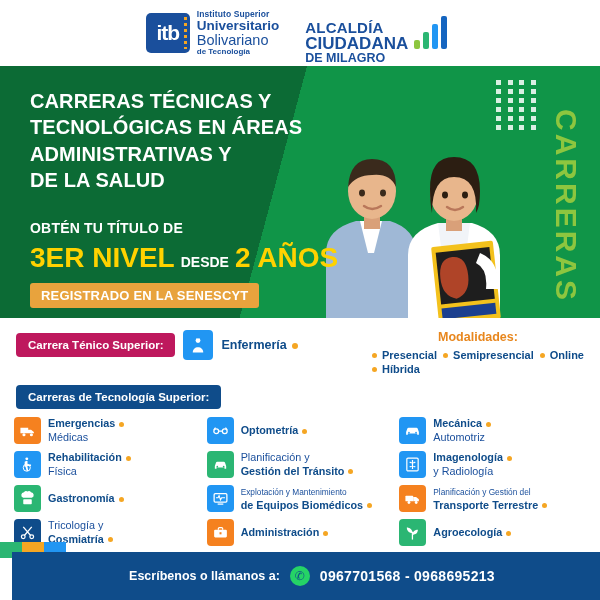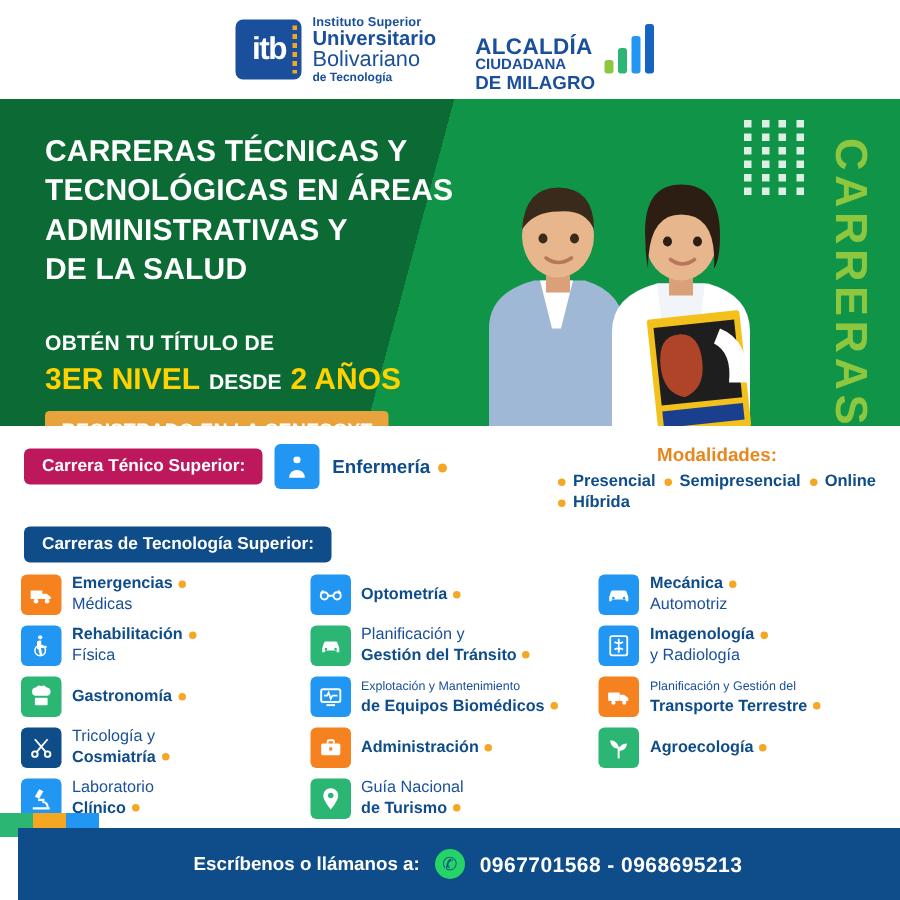--- a/index.html
+++ b/index.html
@@ -30,34 +30,34 @@
   }
   .itb-text { line-height: 1.02; color: #1a4f9c; }
   .itb-text .l1 { font-size: 8.5px; font-weight: bold; letter-spacing: .1px; }
   .itb-text .l2 { font-size: 13.5px; font-weight: bold; }
   .itb-text .l3 { font-size: 14.5px; font-weight: normal; }
   .itb-text .l4 { font-size: 8px; font-weight: bold; }
 
   .logo-alc { display: flex; align-items: center; gap: 6px; }
   .alc-text { line-height: 1.0; color: #1a4f9c; text-align: left; margin-top: 19px; }
   .alc-text .a1 { font-size: 15px; font-weight: bold; letter-spacing: .2px; }
-  .alc-text .a2 { font-size: 10px; font-weight: bold; }
+  .alc-text .a2 { font-size: 17px; font-weight: bold; }
   .alc-text .a3 { font-size: 12.5px; font-weight: bold; }
   .alc-wifi { position: relative; width: 40px; height: 36px; }
   .alc-wifi span {
     position: absolute; bottom: 2px; border-radius: 2px;
   }
   .w1 { left: 0; width: 6px; height: 9px; background: #8dc63f; }
   .w2 { left: 9px; width: 6px; height: 17px; background: #2bb673; }
   .w3 { left: 18px; width: 6px; height: 25px; background: #2196f3; }
   .w4 { left: 27px; width: 6px; height: 33px; background: #1565c0; }
 
   
   .hero {
-    position: relative; height: 218px; overflow: hidden;
+    position: relative; height: 252px; overflow: hidden;
     background: linear-gradient(100deg,#0f7a3d 0%, #0f7a3d 52%, #12a04c 52%, #12a04c 100%);
   }
   .hero-diag {
     position: absolute; inset: 0;
     background: linear-gradient(105deg,#0c6b35 0 46%, #109548 46% 100%);
   }
   .hero-photo {
     position: absolute; right: 84px; bottom: 0; width: 212px; height: 215px;
   }
   .hero-content { position: absolute; left: 30px; top: 22px; width: 320px; z-index: 4; }
@@ -66,21 +66,21 @@
     letter-spacing: .1px;
   }
   .hero-sub {
     margin-top: 26px; color: #ffffff; font-size: 14px; font-weight: bold;
     letter-spacing: .2px;
   }
   .hero-sub2 {
     margin-top: 6px; color: #ffffff; font-size: 14px; font-weight: bold;
     display: flex; align-items: baseline; gap: 6px;
   }
-  .hero-sub2 .big { color: #ffd200; font-size: 20px; font-weight: bold; }
+  .hero-sub2 .big { color: #ffd200; font-size: 28px; font-weight: bold; }
   .badge-senescyt {
     margin-top: 9px; display: inline-block; background: #e8a33d; color: #ffffff;
     font-size: 13px; font-weight: bold; padding: 5px 11px; border-radius: 3px;
     letter-spacing: .2px;
   }
   .carreras-vert {
     position: absolute; right: 4px; top: 0; height: 100%; width: 60px; z-index: 5;
     display: flex; align-items: center; justify-content: center;
   }
   .carreras-vert span {

